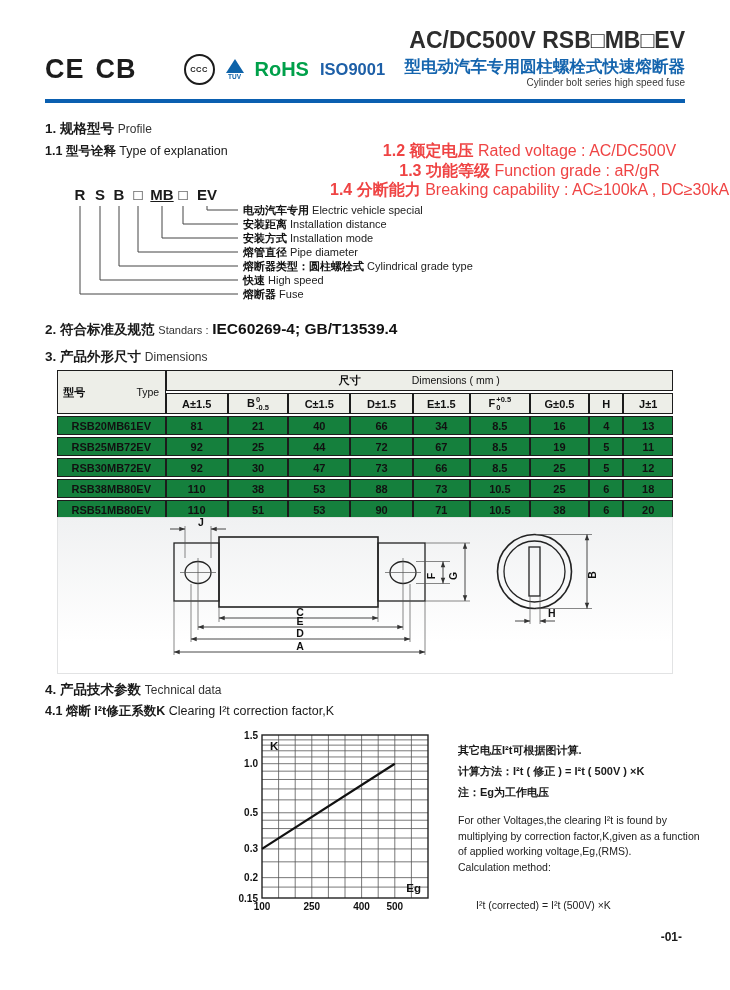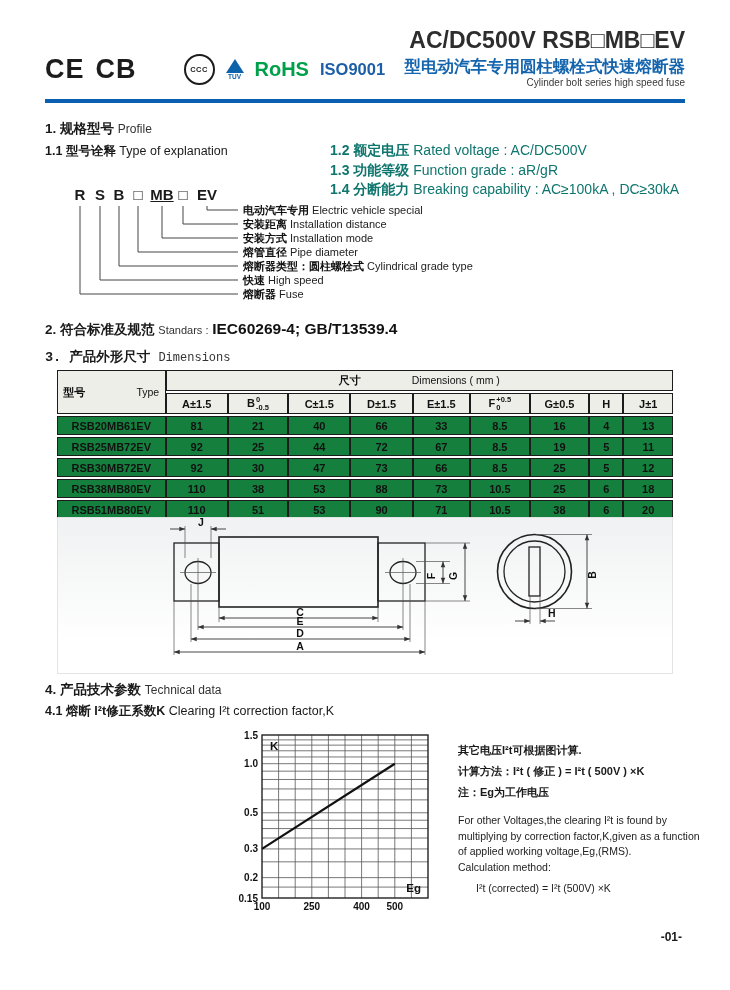--- a/index.html
+++ b/index.html
@@ -23,21 +23,21 @@
 
   
   .shead{position:absolute;left:45px;font-size:13.5px;font-weight:700;color:#1a1a1a;}
   .shead .en{font-weight:400;font-size:12px;color:#333;}
   .sub{position:absolute;left:45px;font-size:12.5px;color:#1a1a1a;}
   .sub b{font-weight:700;}
   .std-small{font-weight:400;font-size:11px;color:#333;}
   .std-val{font-weight:700;font-size:15.5px;color:#111;}
 
   
-  .specs{position:absolute;left:330px;top:141px;font-size:14px;line-height:19.5px;color:#0f766e;}
+  .specs{position:absolute;left:330px;top:141px;font-size:16px;line-height:19.5px;color:#ef4444;text-align:center;}
   .specs b{font-weight:700;}
 
   
   .diagram{position:absolute;left:45px;top:186px;width:620px;height:128px;}
   .mpart{position:absolute;top:0;transform:translateX(-50%);font-size:15px;font-weight:700;color:#1a1a1a;white-space:nowrap;}
   .legend-row{position:absolute;left:198px;font-size:11px;white-space:nowrap;color:#222;line-height:12px;}
   .legend-row b{font-weight:700;color:#111;}
   .dlsvg{position:absolute;left:0;top:0;}
 
   
@@ -59,21 +59,21 @@
 
   
   .chart{position:absolute;left:232px;top:722px;}
   .ct{font:700 10px "Liberation Sans","DejaVu Sans",sans-serif;fill:#111;}
   .cl{font:700 11.5px "Liberation Sans","DejaVu Sans",sans-serif;fill:#111;}
 
   
   .notes{position:absolute;left:458px;top:740px;width:242px;}
   .ncn{font-size:11px;font-weight:700;color:#1a1a1a;line-height:21px;white-space:nowrap;}
   .nen{font-size:10.5px;color:#222;line-height:15.5px;margin-top:10px;}
-  .nformula{font-size:10.5px;color:#222;margin-top:7px;padding-left:18px;white-space:nowrap;}
+  .nformula{font-size:10.5px;color:#222;margin-top:24px;padding-left:18px;white-space:nowrap;}
 
   .footer{position:absolute;right:48px;top:930px;font-size:12px;font-weight:700;color:#1a1a1a;}
 </style>
 </head>
 <body>
 
 <div class="page">
 
   <div class="logos">
     <span class="ce">CE</span>
@@ -134,21 +134,21 @@
       <div class="legend-row" style="top: 88px;"><b>快速</b><span>  High speed</span></div>
       <div class="legend-row" style="top: 102px;"><b>熔断器</b><span>  Fuse</span></div>
     </div>
 
   <div class="shead" style="top:320px;">
     <span>2.</span> <span>符合标准及规范</span>
     <span class="std-small">Standars :</span>
     <span class="std-val">IEC60269-4; GB/T13539.4</span>
   </div>
 
-  <div class="shead" style="top:348px;font-family:Liberation Mono, monospace;">
+  <div class="shead" style="top:348px;">
     <span>3.</span> <span>产品外形尺寸</span>
     <span class="en">Dimensions</span>
   </div>
 
   <table class="dimtable">
       <colgroup>
         <col style="width: 101px;">
         <col style="width: 58px;">
         <col style="width: 56px;">
         <col style="width: 58px;">
@@ -180,21 +180,21 @@
           <th>G±0.5</th>
           <th>H</th>
           <th>J±1</th>
         </tr>
         <tr>
           <td>RSB20MB61EV</td>
           <td>81</td>
           <td>21</td>
           <td>40</td>
           <td>66</td>
-          <td>33</td>
+          <td>34</td>
           <td>8.5</td>
           <td>16</td>
           <td>4</td>
           <td>13</td>
         </tr>
         <tr>
           <td>RSB25MB72EV</td>
           <td>92</td>
           <td>25</td>
           <td>44</td>

